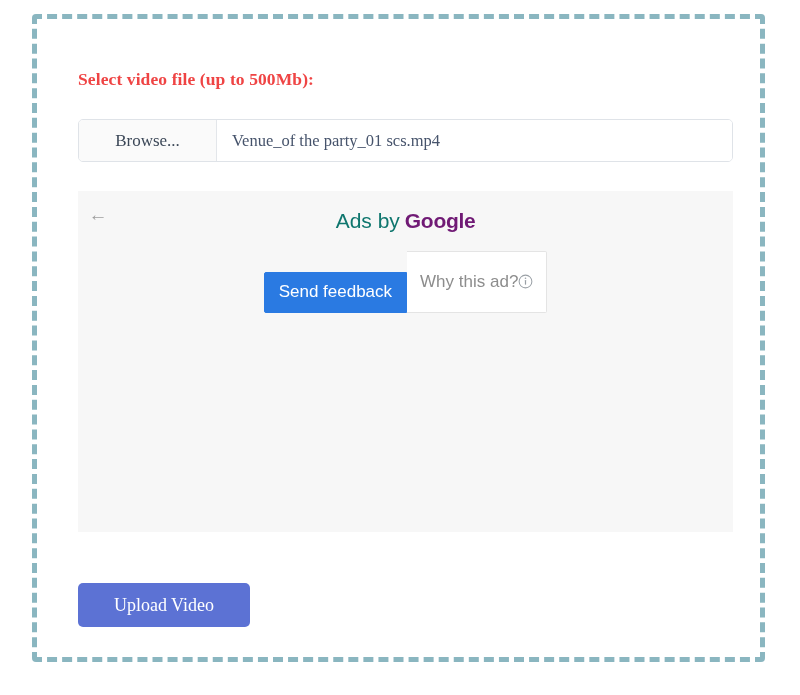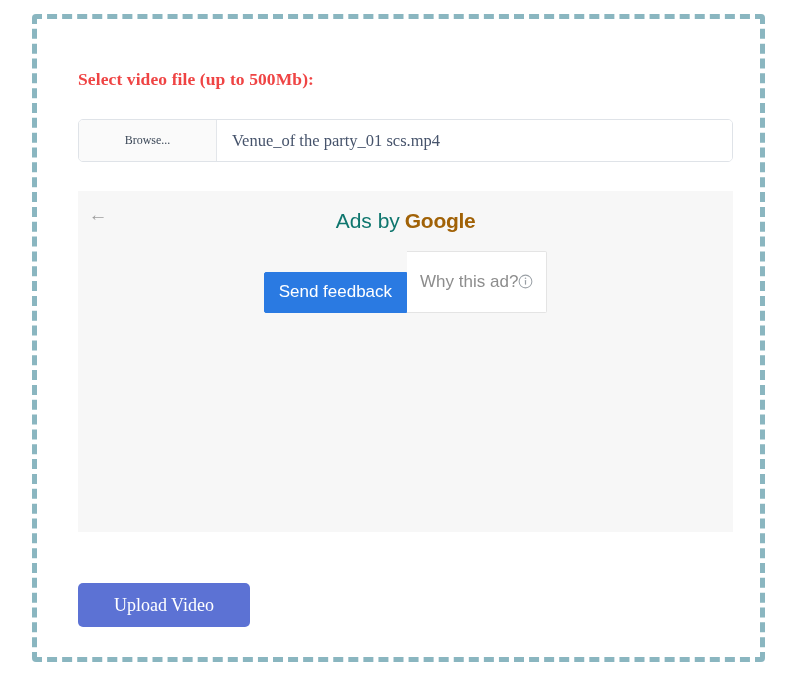--- a/index.html
+++ b/index.html
@@ -58,21 +58,21 @@
   }
   #browse-button {
     width: 137px;
     flex: 0 0 137px;
     background: #fafafa;
     border-right: 1px solid #e3e6ea;
     display: flex;
     align-items: center;
     justify-content: center;
     font-family: "Liberation Serif", serif;
-    font-size: 12px;
+    font-size: 17px;
     color: #3c4858;
     cursor: pointer;
     user-select: none;
   }
   #file-name-field {
     flex: 1 1 auto;
     display: flex;
     align-items: center;
     padding-left: 15px;
     font-family: "Liberation Serif", serif;
@@ -115,21 +115,21 @@
     font-family: "Liberation Sans", sans-serif;
     font-size: 21px;
     white-space: nowrap;
   }
   #ads-by-text {
     color: #0f766e;
     font-weight: 400;
     text-align: center;
   }
   #google-word {
-    color: #a16207;
+    color: #701a75;
     font-weight: 700;
     letter-spacing: -0.3px;
     margin-left: 5px;
   }
   #ads-actions {
     position: absolute;
     top: 60px;
     left: 0;
     right: 0;
     display: flex;

